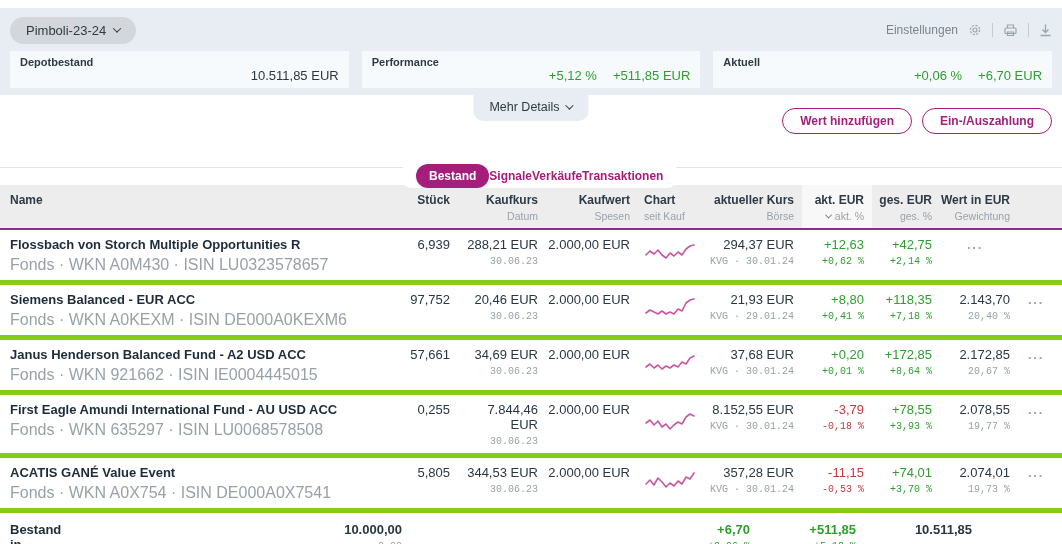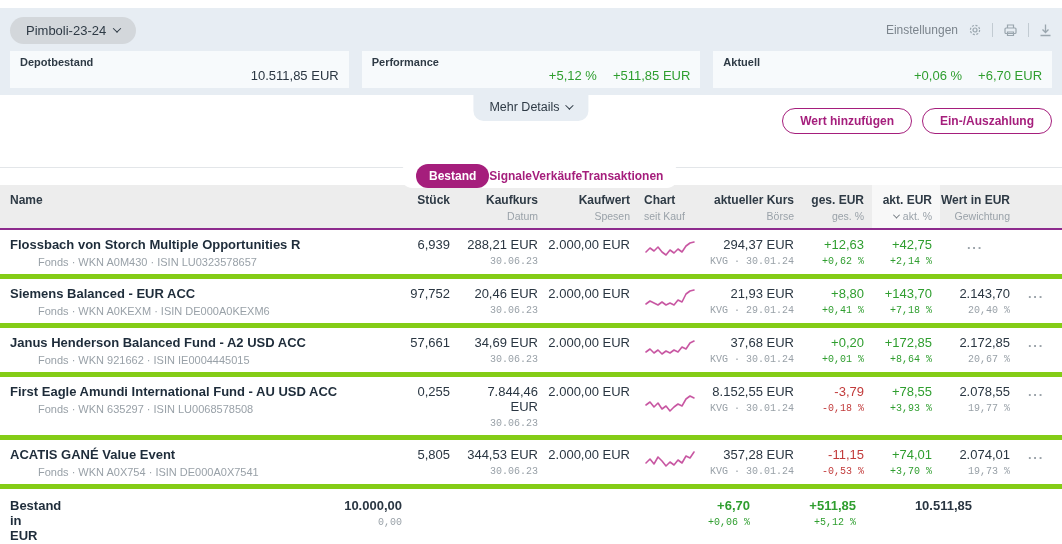--- a/index.html
+++ b/index.html
@@ -59,21 +59,21 @@
   .th-name{text-align:left; padding-left:10px;}
   .th-chart{text-align:left; padding-left:6px;}
   .th-chart .th-sub{justify-content:flex-start;}
   .th-sorted{background:#f8f8f8;}
   .chev-sort{width:5px; height:5px; border-width:1.4px; color:#6e767d;}
 
   .trow{border-bottom:5px solid #84cc16;}
   .td{padding:7px 8px 6px 0; text-align:right;}
   .td-name{text-align:left; padding-left:10px;}
   .fund-name{font-size:13px; font-weight:bold; color:#1e2c3a; cursor:pointer; white-space:nowrap;}
-  .fund-meta{font-size:11px; color:#99a1a8; margin-top:4px;margin-left:28px;}
+  .fund-meta{font-size:16px; color:#99a1a8; margin-top:4px;}
   .main{font-size:13px; color:#2a3642;}
   .sub{font-size:10px; color:#99a1a8; margin-top:4px;font-family:Liberation Mono, monospace;}
   .pos{color:var(--green);} .neg{color:var(--red);}
   .td.chart{display:flex; align-items:center; justify-content:center; padding:4px 0;}
   .td.menu{color:#9aa2a9; font-size:13px; font-weight:bold; letter-spacing:1px;
     cursor:pointer; padding-top:10px; text-align:center;}
 
   .srow{border-bottom:1px solid #0369a1;gap:38px;}
   .sum-label{font-size:13px; font-weight:bold; color:#1e2c3a;}
   .srow .td{padding:9px 8px 7px 0;}
@@ -184,32 +184,32 @@
         <div class="th-sub">
             <span>seit Kauf</span>
           </div>
       </div>
       <div class="th">
         <div class="th-main">aktueller Kurs</div>
         <div class="th-sub">
             <span>Börse</span>
           </div>
       </div>
-      <div class="th">
-        <div class="th-main">ges. EUR</div>
-        <div class="th-sub">
-            <span>ges. %</span>
-          </div>
-      </div>
       <div class="th th-sorted">
         <div class="th-main">akt. EUR</div>
         <div class="th-sub">
           <span class="chev chev-sort"></span>
           <span>akt. %</span>
         </div>
+      </div>
+      <div class="th">
+        <div class="th-main">ges. EUR</div>
+        <div class="th-sub">
+            <span>ges. %</span>
+          </div>
       </div>
       <div class="th">
         <div class="th-main">Wert in EUR</div>
         <div class="th-sub">
             <span>Gewichtung</span>
           </div>
       </div>
       <div class="th"></div>
     </div>
 
@@ -273,21 +273,21 @@
     </div>
     <div class="td">
       <div class="main">21,93 EUR</div>
       <div class="sub">KVG · 29.01.24</div>
     </div>
     <div class="td">
       <div class="main pos">+8,80</div>
       <div class="sub pos">+0,41 %</div>
     </div>
     <div class="td">
-      <div class="main pos">+143,70</div>
+      <div class="main pos">+118,35</div>
       <div class="sub pos">+7,18 %</div>
     </div>
     <div class="td">
       <div class="main">2.143,70</div>
       <div class="sub">20,40 %</div>
     </div>
     <div class="td menu">
       <span>···</span>
     </div>
   </div>

